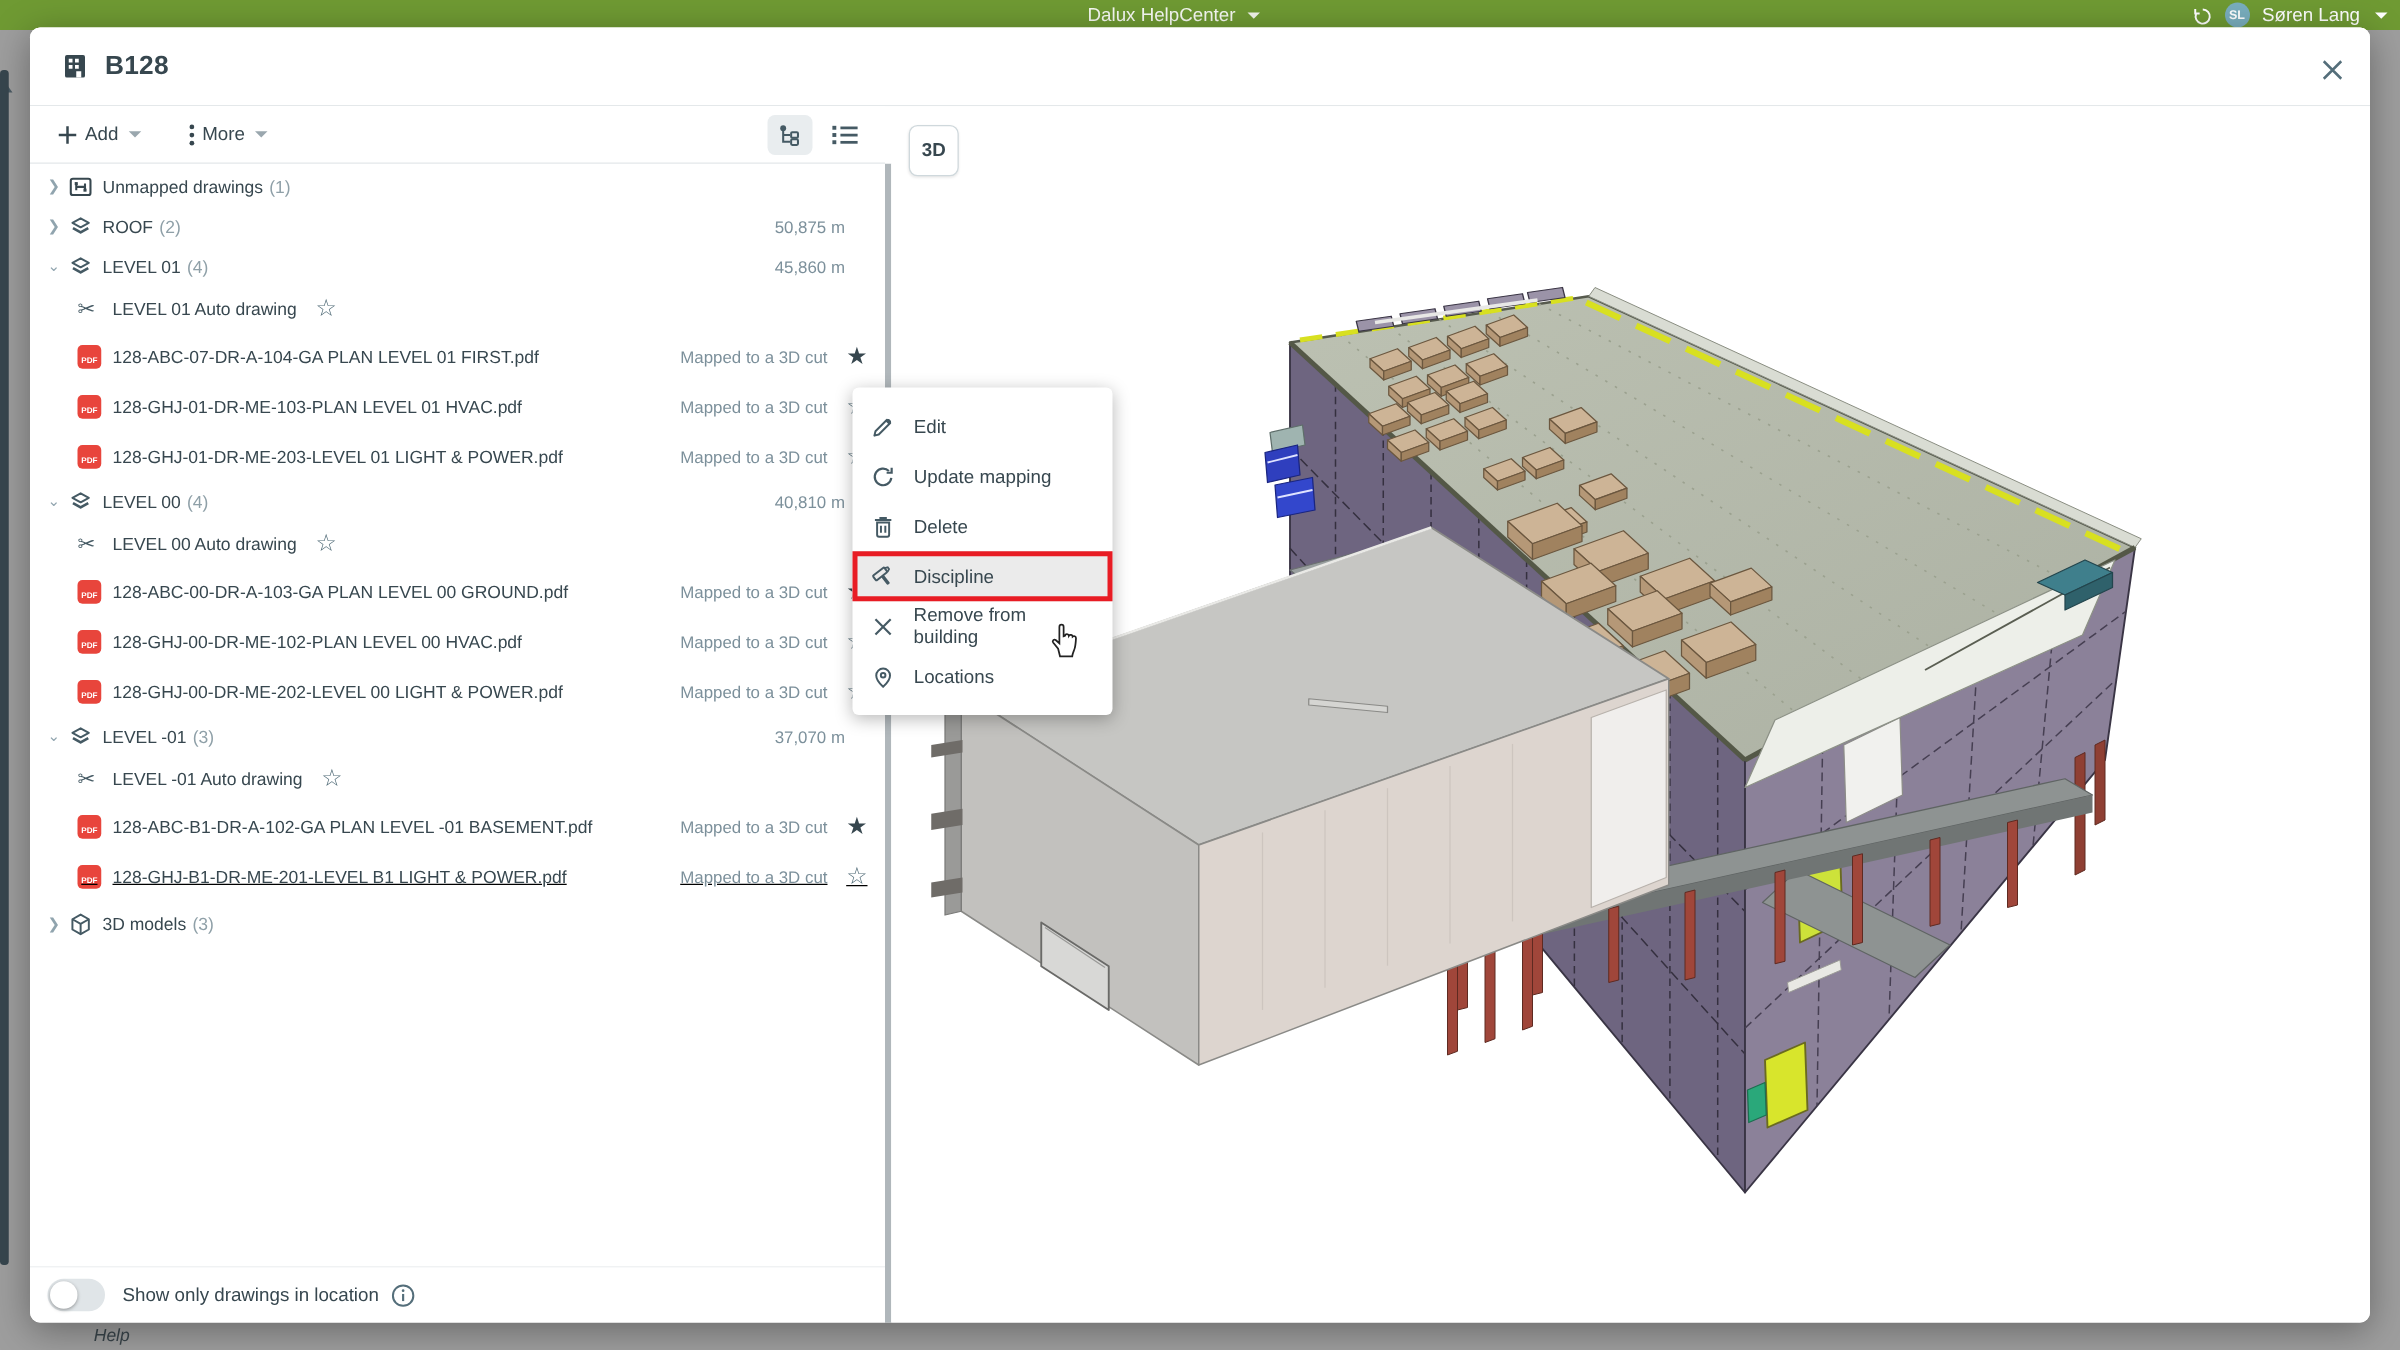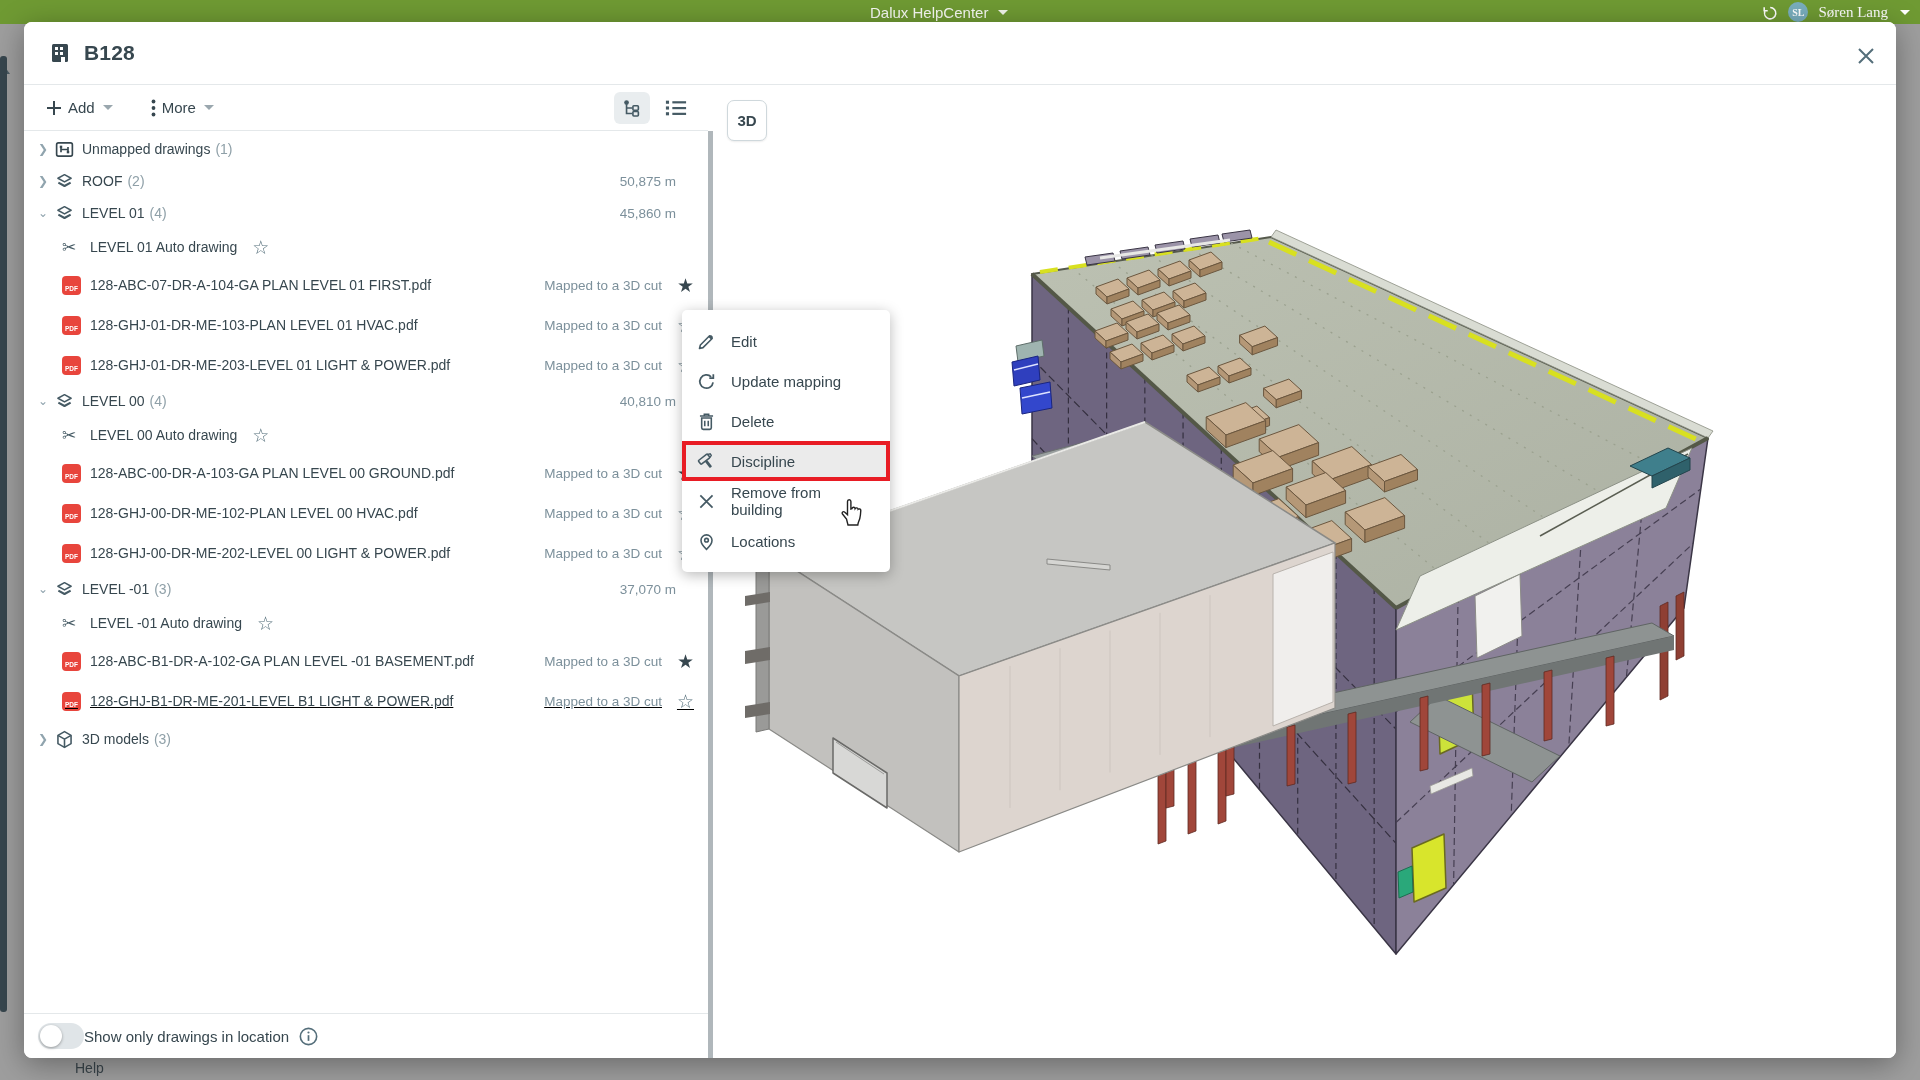--- a/index.html
+++ b/index.html
@@ -4,27 +4,27 @@
 <style>
   * { margin:0; padding:0; box-sizing:border-box; }
   html,body { width:1920px; height:1080px; overflow:hidden; background:#9e9e9e;
     font-family:"Liberation Sans", sans-serif; }
   .abs { position:absolute; }
   #stage { position:relative; width:1920px; height:1080px; background:#9e9e9e; }
 
   
   #topbar { left:0; top:0; width:1920px; height:24px; background:#6f9a33; color:#fff; }
   #topbar-center { left:870px; top:4px; font-size:15px; color:rgba(255,255,255,.95); display:flex; gap:8px; align-items:center; }
-  #topbar-right { right:10px; top:2px; display:flex; align-items:center; gap:10px; color:#fff; font-size:15px;font-family:Liberation Serif, serif; }
+  #topbar-right { right:10px; top:2px; display:flex; align-items:center; gap:10px; color:#fff; font-size:15px; }
   .avatar { width:20px; height:20px; border-radius:50%; background:#79aebe; color:#fff;
     font-size:10px; font-weight:bold; display:flex; align-items:center; justify-content:center; }
   #left-scrollbar { left:0; top:56px; width:7px; height:956px; background:#37464e; border-radius:3px; }
   #home-glyph { left:0; top:56px; width:10px; height:18px; border-right:10px solid transparent;
     border-bottom:14px solid #4a5a63; }
-  #help-behind { left:75px; top:1060px; font-size:14px; color:#39444a; }
+  #help-behind { left:75px; top:1060px; font-size:14px; color:#39444a;font-style:italic; }
 
   
   #modal { left:24px; top:22px; width:1872px; height:1036px; background:#fff; border-radius:8px;
     box-shadow:0 6px 30px rgba(0,0,0,.35); }
   #modal-header { left:24px; top:22px; width:1872px; height:63px; border-bottom:1px solid #e4e8ea;
     border-radius:8px 8px 0 0; background:#fff; display:flex; align-items:center; padding-left:24px; }
   #modal-title { font-size:21px; font-weight:bold; color:#37474f; margin-left:12px; letter-spacing:.2px; }
   #close-btn { left:1850px; top:40px; width:32px; height:32px; cursor:pointer; display:flex; align-items:center; justify-content:center; }
 
   
@@ -59,21 +59,21 @@
   .scissors { font-size:17px; color:#455a64; display:inline-block; }
   .pdf-badge { width:19px; height:19px; background:#e8453c; border-radius:4px; color:#fff; font-size:6.5px;
     font-weight:bold; display:flex; align-items:flex-end; justify-content:center; padding-bottom:2.5px; }
 
   
   #panel-footer { left:24px; top:1013px; width:684px; height:45px; border-top:1px solid #e4e8ea;
     display:flex; align-items:center; padding:0 14px; background:#fff; border-radius:0 0 0 8px; }
   #toggle { width:46px; height:26px; border-radius:13px; background:#e0e5e8; position:relative; cursor:pointer; }
   #toggle .knob { position:absolute; left:2px; top:2px; width:22px; height:22px; border-radius:50%; background:#fff;
     box-shadow:0 1px 3px rgba(0,0,0,.35); }
-  #toggle-label { font-size:15px; color:#37474f; }
+  #toggle-label { font-size:15px; color:#37474f; margin-left:14px; }
   #info-icon { margin-left:10px; display:flex; }
 
   
   #ctx-menu { left:682px; top:310px; width:208px; background:#fff; border-radius:5px;
     box-shadow:0 3px 14px rgba(0,0,0,.28); padding:11px 0; z-index:50; }
   .menu-item { height:40px; display:flex; align-items:center; padding:0 14px; gap:14px; font-size:15px;
     color:#37474f; cursor:pointer; }
   .menu-item.highlighted { background:#ebebeb; border:4px solid #e81c24; padding:0 10px; gap:14px; }
   #cursor { left:838px; top:495px; z-index:60; pointer-events:none; }
 </style>

